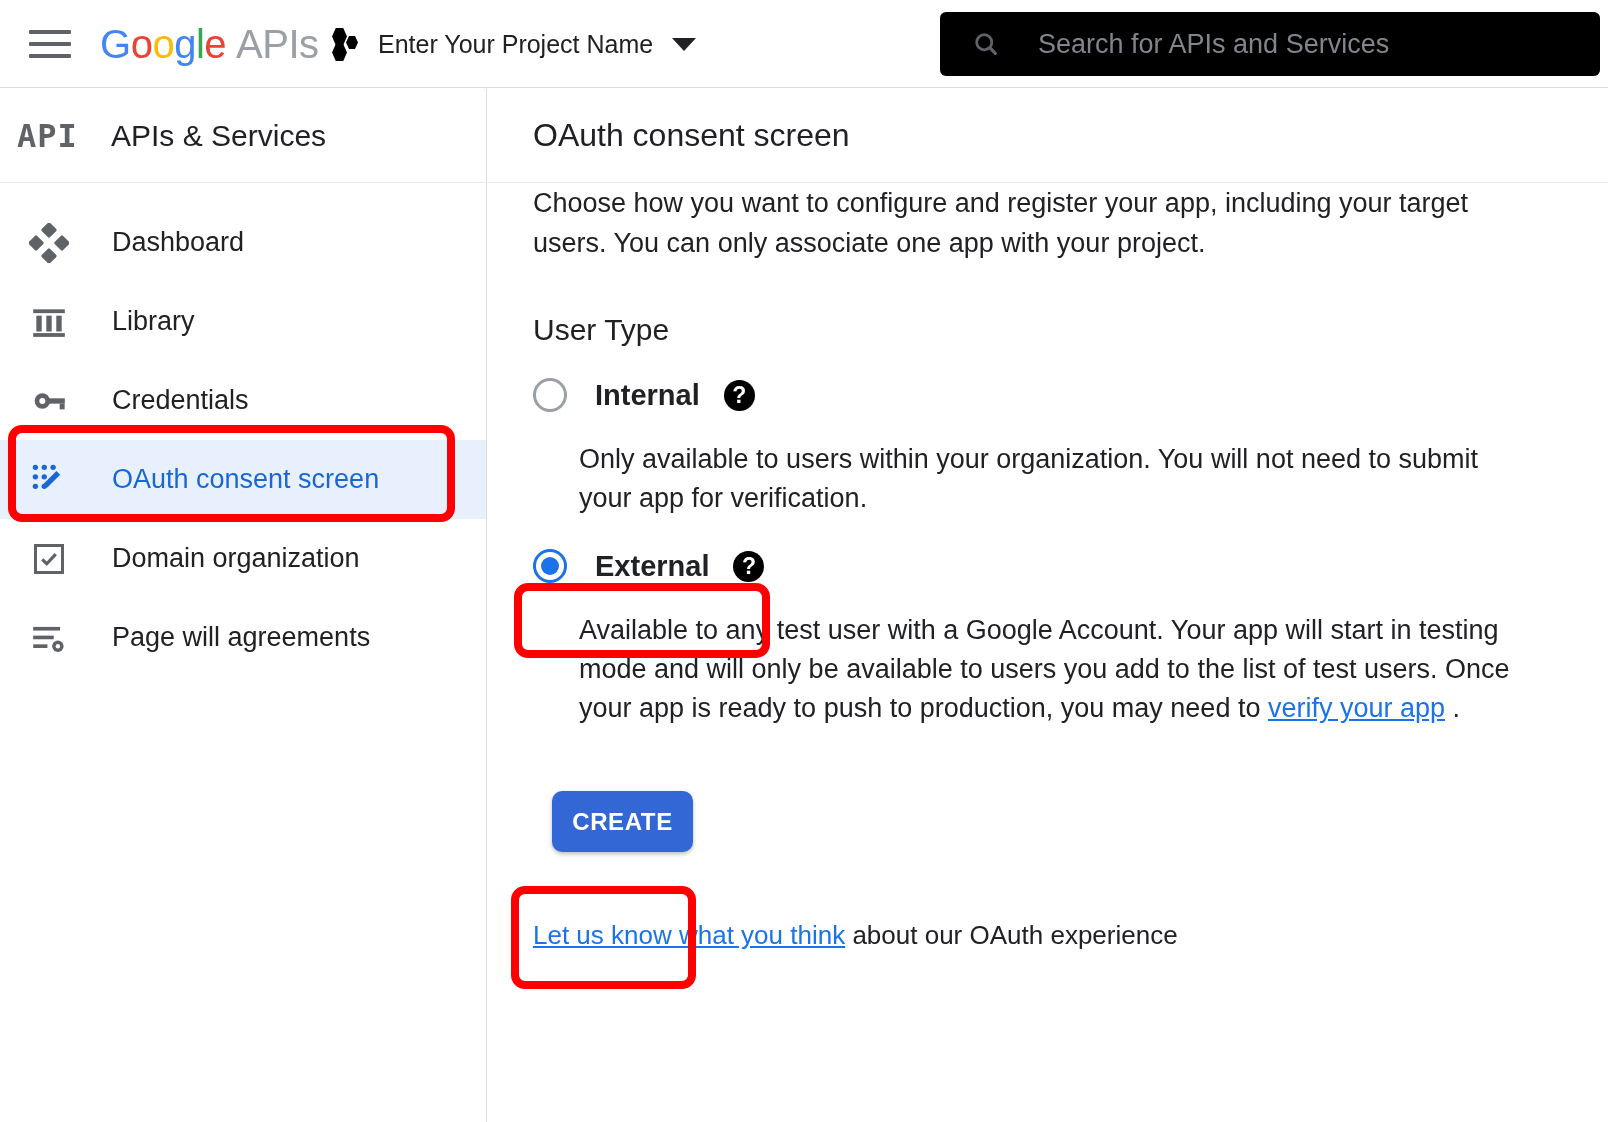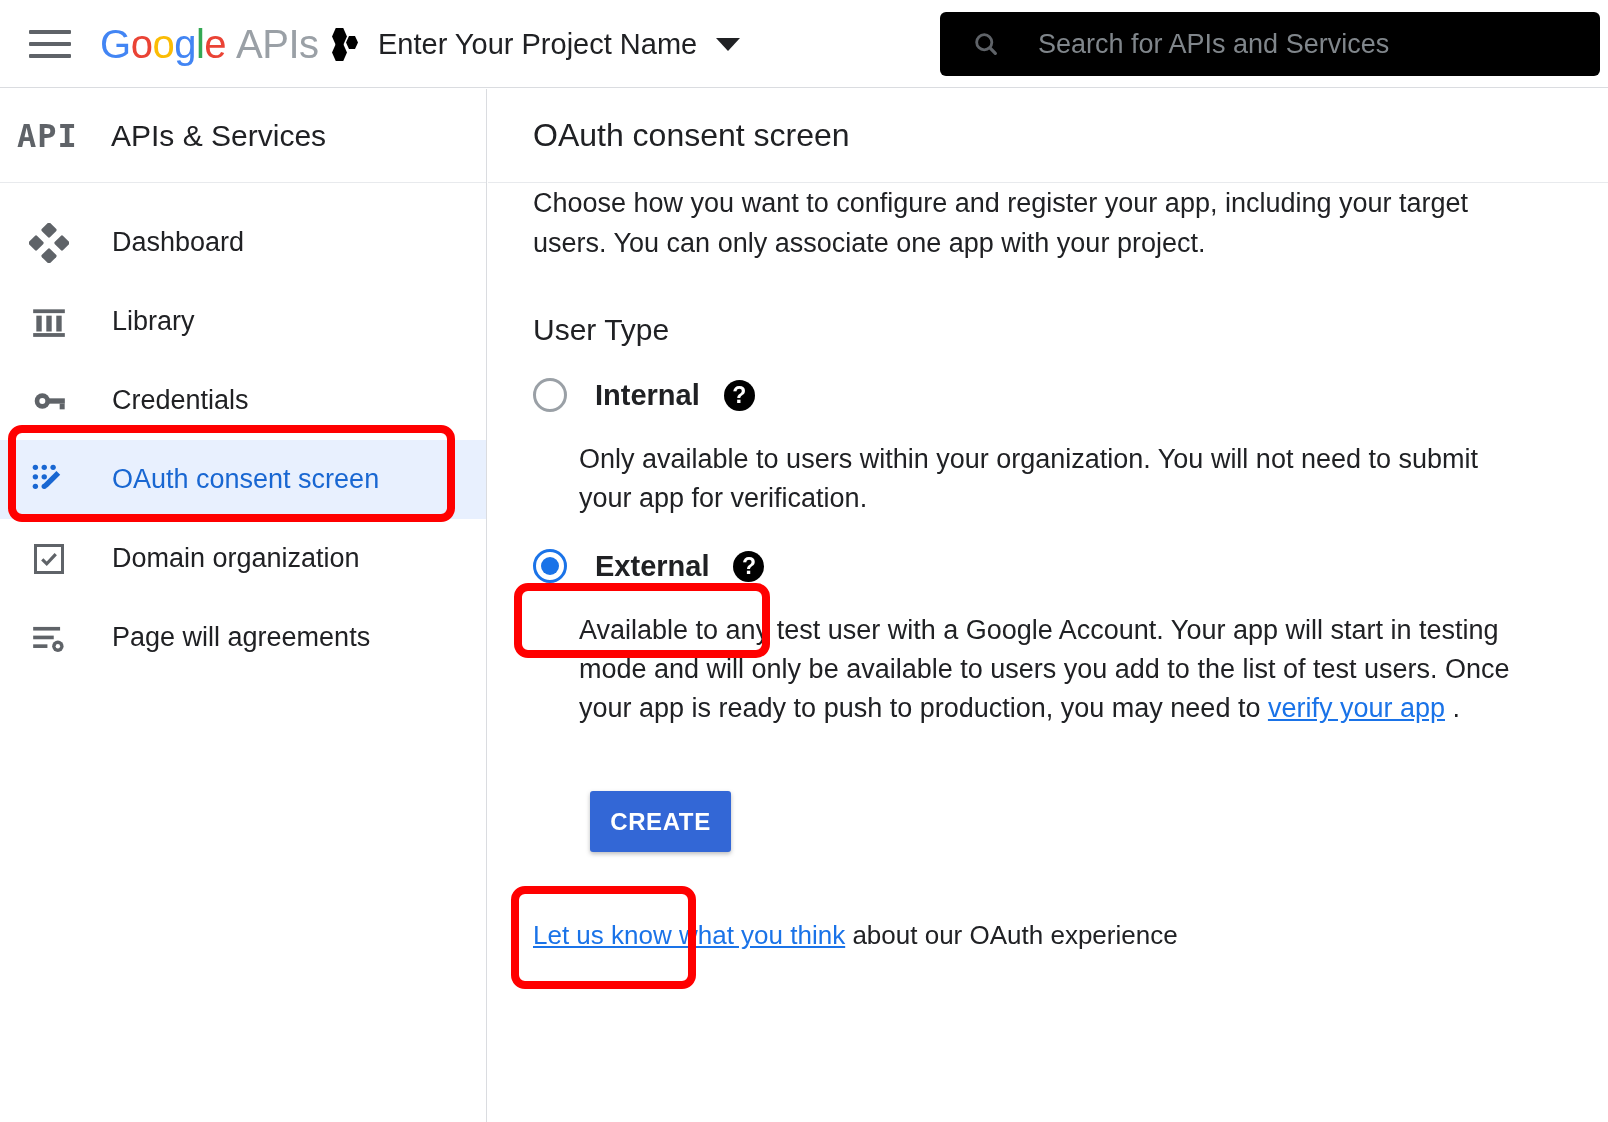--- a/index.html
+++ b/index.html
@@ -56,21 +56,21 @@
   }
   #proj-icon b {
     position: absolute; display: block; background: #000;
     width: 15px; height: 17px;
     clip-path: polygon(25% 0%, 75% 0%, 100% 50%, 75% 100%, 25% 100%, 0% 50%);
   }
   #proj-icon b:nth-child(1) { left: 0px;  top: 0px; }
   #proj-icon b:nth-child(2) { left: 0px;  top: 16px; }
   #proj-icon b:nth-child(3) { left: 14px; top: 8px; width: 12px; height: 13px; }
   #proj-name {
-    font-size: 29px; color: #202124; white-space: nowrap;
+    font-size: 25px; color: #202124; white-space: nowrap;
   }
   #proj-caret {
     margin-left: 19px;
     width: 0; height: 0;
     border-left: 12px solid transparent;
     border-right: 12px solid transparent;
     border-top: 13px solid #202124;
   }
 
   #searchbox {
@@ -170,23 +170,23 @@
     font-family: "Liberation Sans", sans-serif;
   }
   .radio-desc {
     margin-left: 46px; margin-top: 18px;
     font-size: 27px; line-height: 39px; color: #202124;
     max-width: 950px;
   }
   .link { color: #1a73e8; text-decoration: underline; cursor: pointer; }
 
   #create-btn {
-    margin-top: 63px; margin-left: 57px;
+    margin-top: 63px; margin-left: 19px;
     width: 141px; height: 61px;
-    background: #3367d6; border: none; border-radius: 3px;
+    background: #3367d6; border: none; border-radius: 10px;
     color: #fff; font-size: 24px; font-weight: bold; letter-spacing: 0.6px;
     box-shadow: 0 2px 4px rgba(60,64,67,0.35);
     cursor: pointer;
     font-family: "Liberation Sans", sans-serif;
   }
   #feedback {
     margin-top: 68px; margin-left: 0px;
     font-size: 26px; color: #202124;
   }
 

